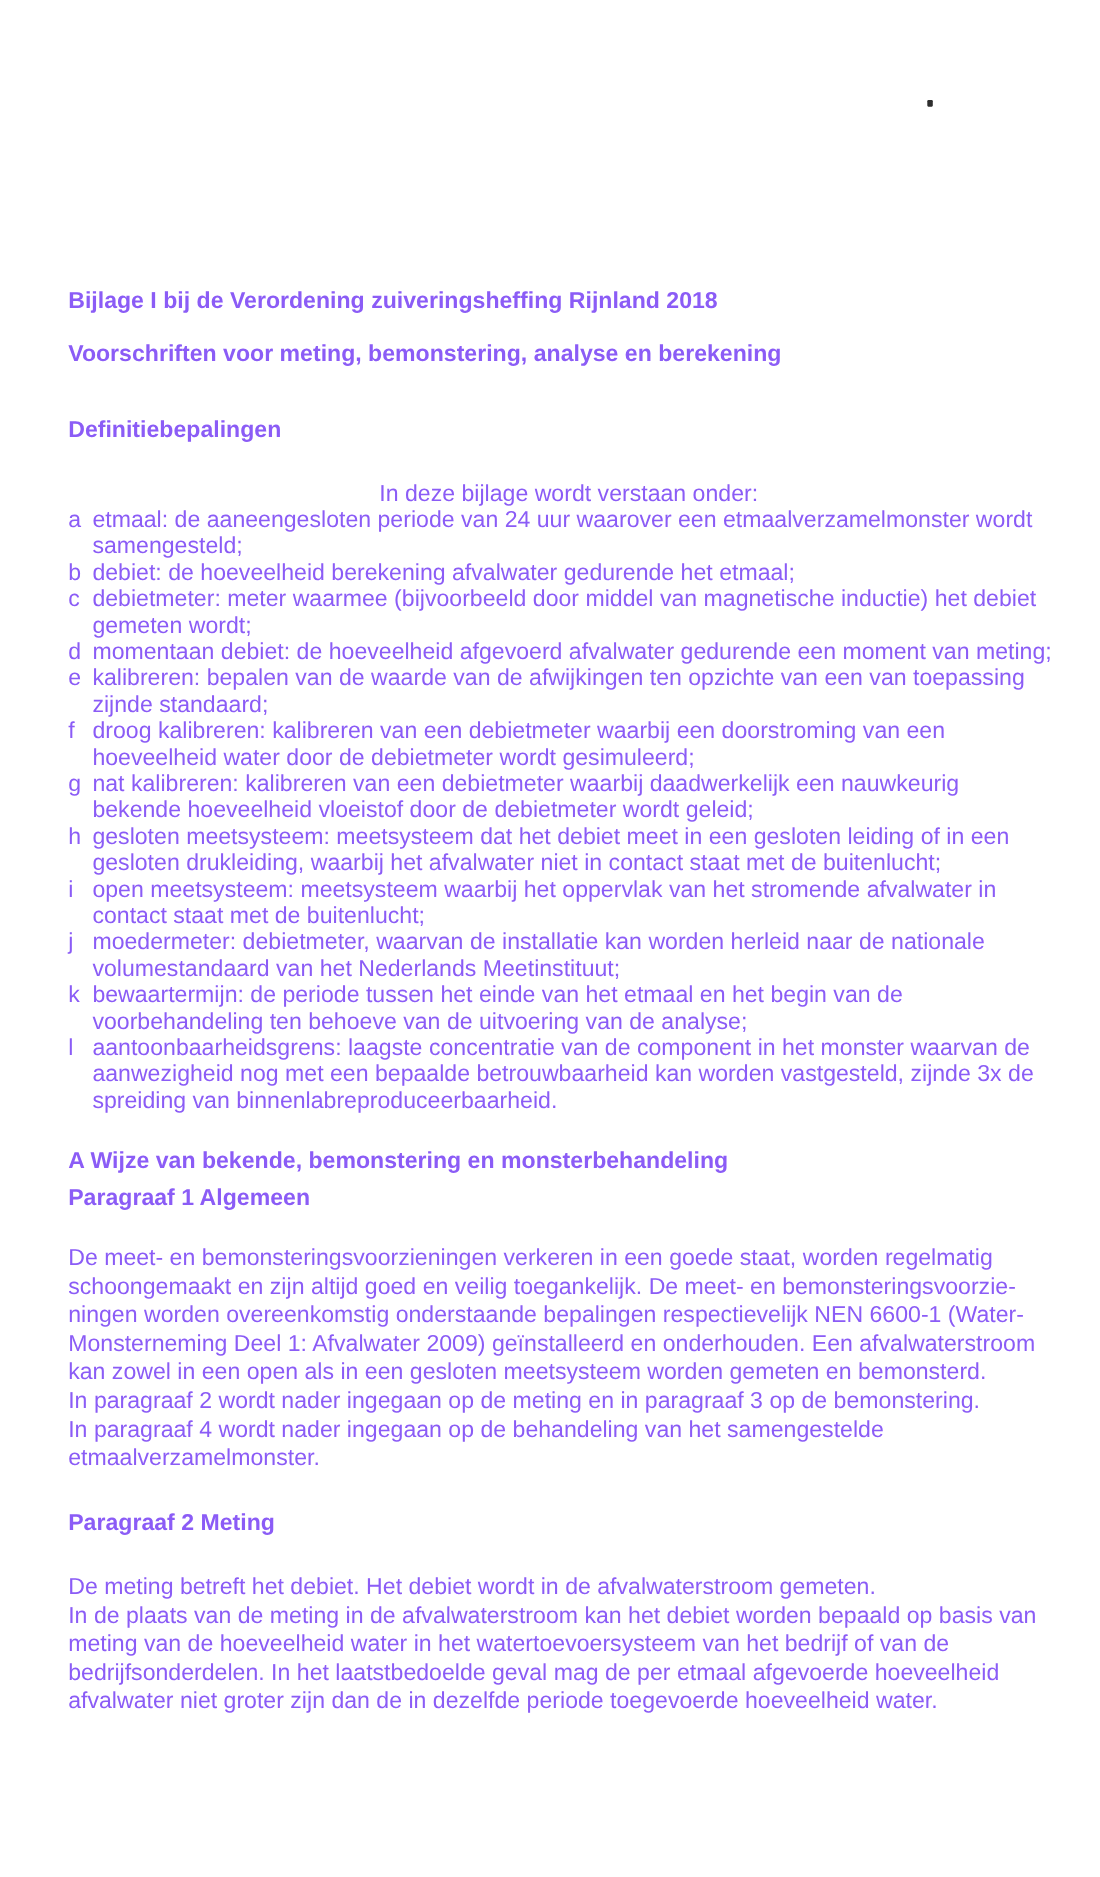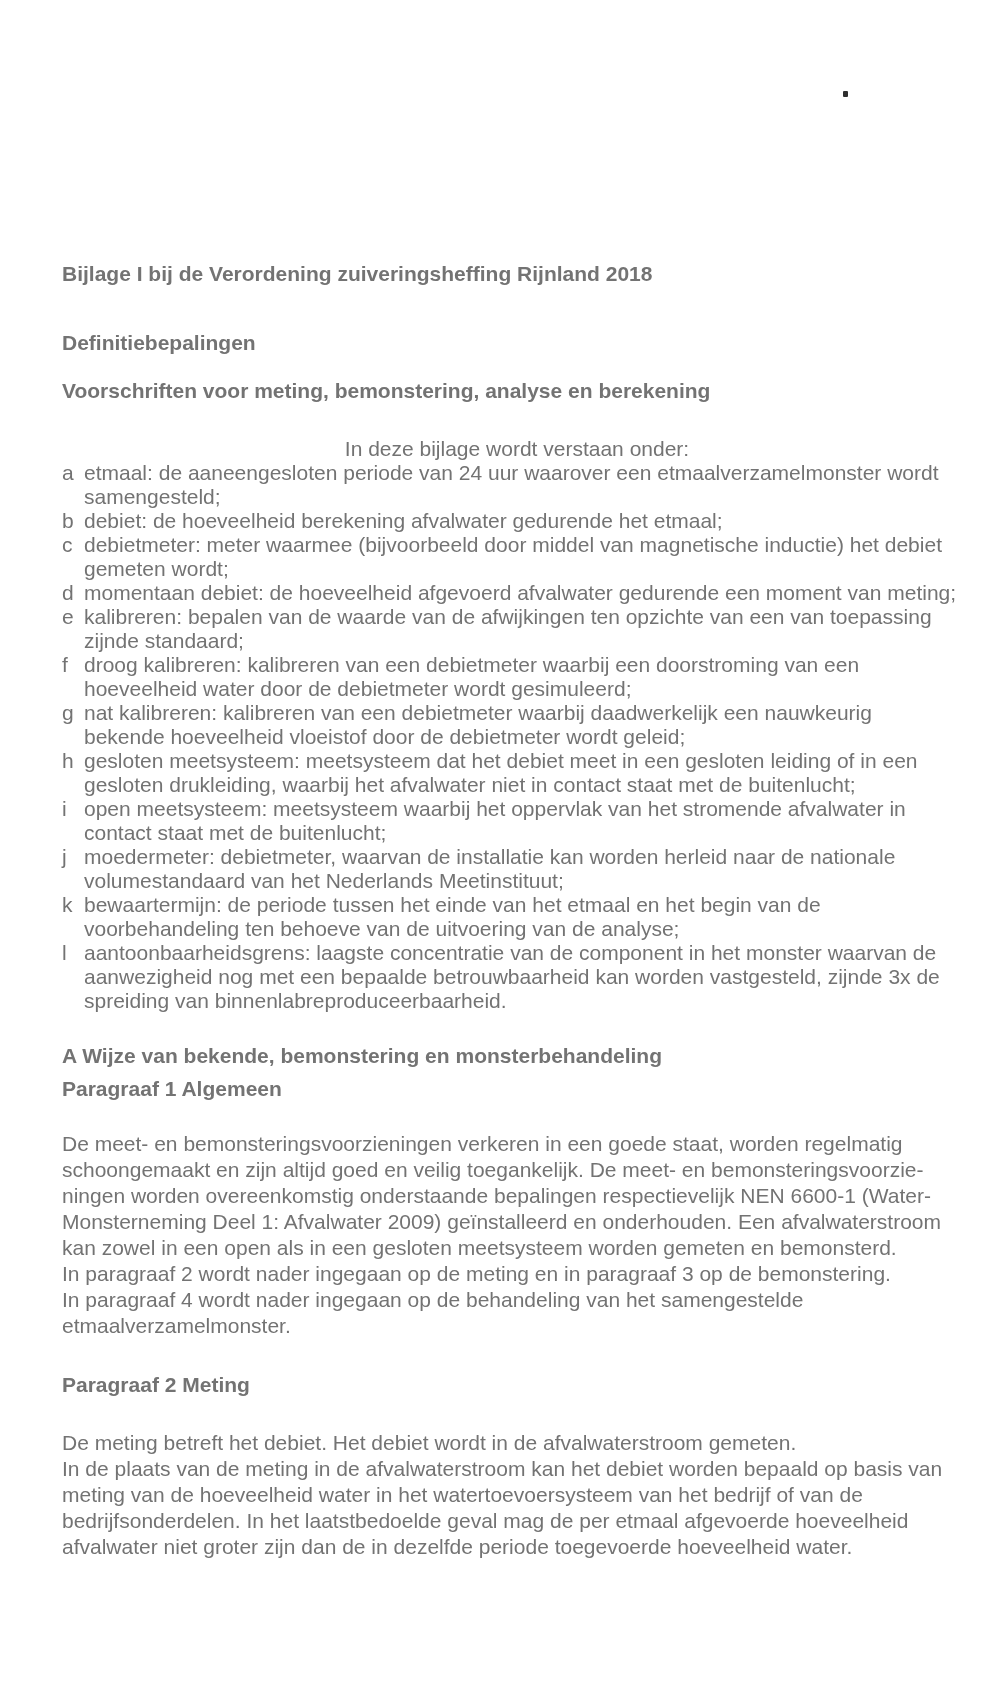--- a/index.html
+++ b/index.html
@@ -3,21 +3,21 @@
 <meta charset="utf-8">
 <style>
   html, body { margin: 0; padding: 0; background: #ffffff; }
   .page {
     position: relative;
     width: 1000px;
     height: 1706px;
     background: #ffffff;
     overflow: hidden;
     font-family: "Liberation Sans", sans-serif;
-    color: #737373;
+    color: #8b5cf6;
   }
   .content {
     position: absolute;
     top: 0; left: 0;
     width: 1000px;
     padding: 261px 40px 0 62px;
     box-sizing: border-box;
     font-size: 21px;
     line-height: 25px;
   }
@@ -50,23 +50,23 @@
 </head>
 <body>
 
 <div class="page">
 
   <div class="stray-dot"></div>
 
   <div class="content">
 
     <p class="h title1">Bijlage I bij de Verordening zuiveringsheffing Rijnland 2018</p>
+    <p class="h title2">Voorschriften voor meting, bemonstering, analyse en berekening</p>
+
     <p class="h defh">Definitiebepalingen</p>
-
-    <p class="h title2">Voorschriften voor meting, bemonstering, analyse en berekening</p>
 
     <p class="intro">In deze bijlage wordt verstaan onder:</p>
 
     <div class="deflist">
       <div class="defitem">
         <div class="defletter">a</div>
         <div class="deftext">etmaal: de aaneengesloten periode van 24 uur waarover een etmaalverzamelmonster wordt
 samengesteld;</div>
       </div>
       <div class="defitem">

